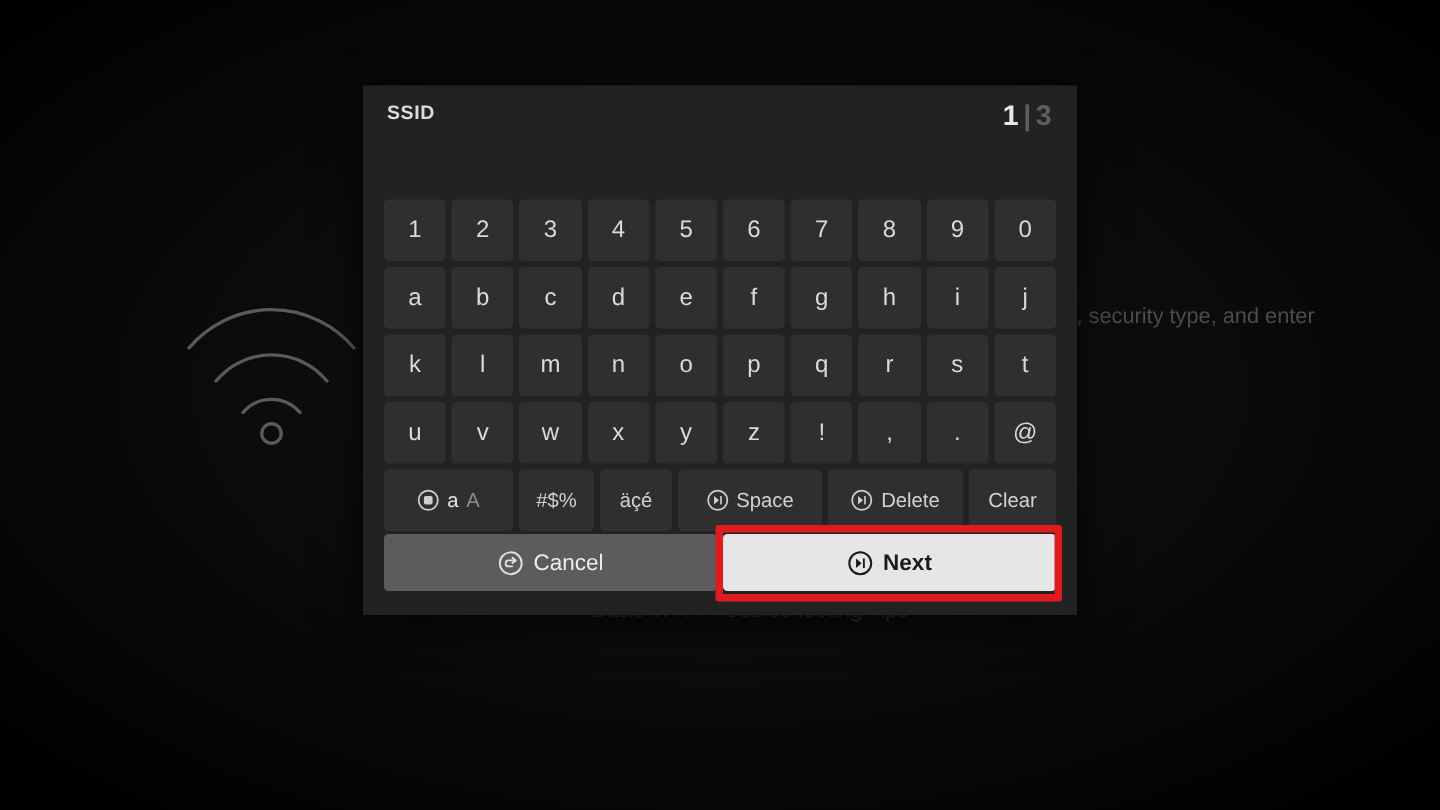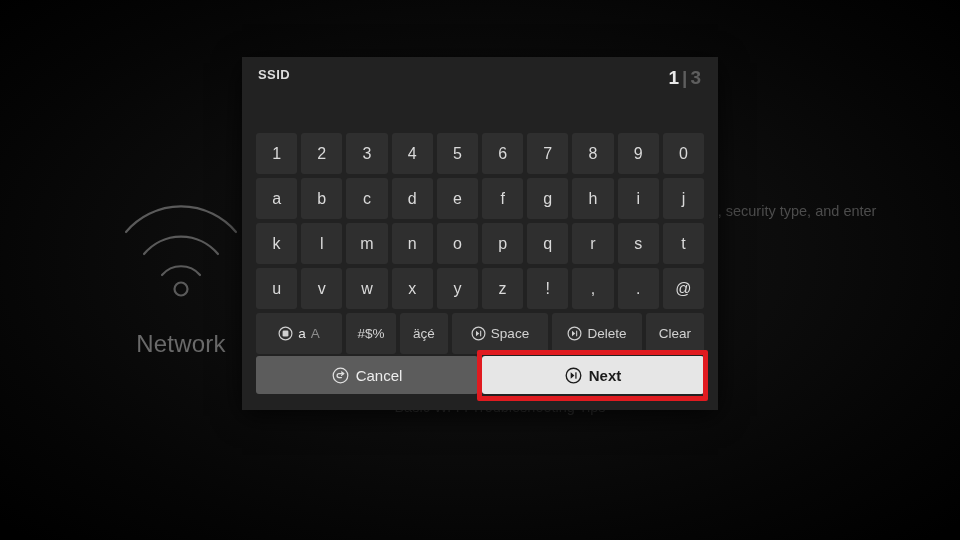--- a/index.html
+++ b/index.html
@@ -201,21 +201,20 @@
 <div id="screen">
 
   <div class="bg-wifi">
     <svg width="126" height="110" viewBox="0 0 126 110" fill="none" stroke="#5a5a5a" stroke-width="2.2" stroke-linecap="round">
       <path d="M8 34 A72 72 0 0 1 118 34"></path>
       <path d="M26 56 A48 48 0 0 1 100 56"></path>
       <path d="M44 77 A25 25 0 0 1 82 77"></path>
       <circle cx="63" cy="91" r="6.5"></circle>
     </svg>
   </div>
-  <div class="bg-network-label">Network</div>
 
   <div class="bg-desc">Specify your SSID, security type, and enter password.</div>
 
   <div class="bg-tips">Basic Wi-Fi Troubleshooting Tips</div>
 
   <div id="kb-dialog">
 
     <div class="dlg-head">
       <div class="dlg-title">SSID</div>
       <div class="dlg-steps">

